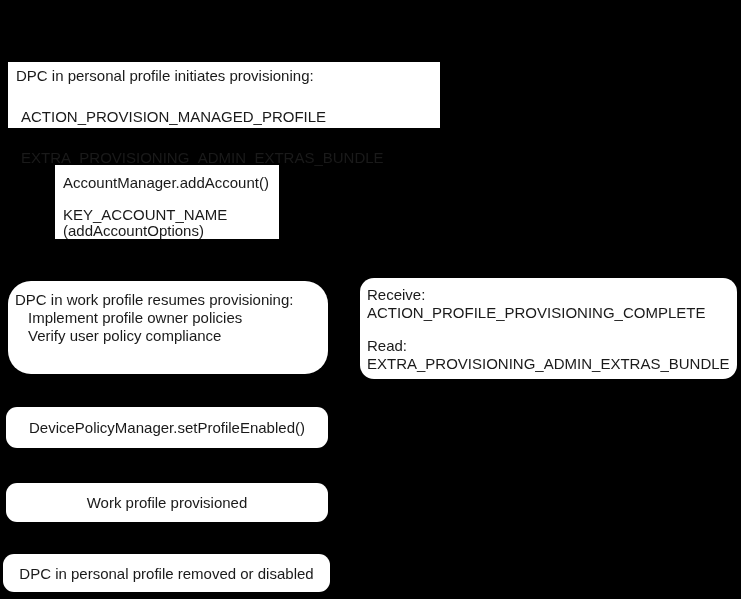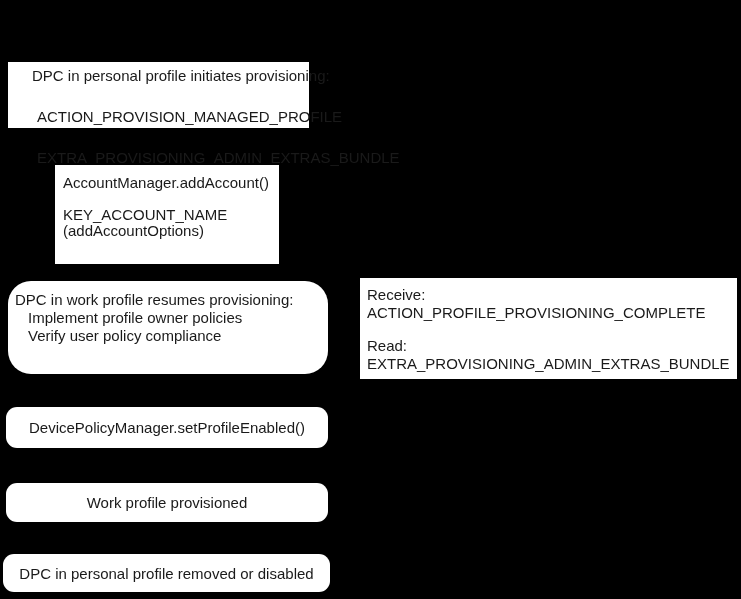--- a/index.html
+++ b/index.html
@@ -20,48 +20,49 @@
   .node {
     position: absolute;
     background: #ffffff;
     box-sizing: border-box;
     line-height: 17px;
   }
   .node .line { white-space: nowrap; }
 
   
   #box-initiate {
-    left: 8px; top: 62px; width: 301px; height: 66px;
-    padding: 5px 0 0 24px;
+    left: 8px; top: 62px; width: 432px; height: 66px;
+    padding: 5px 0 0 8px;
     line-height: 17px;
   }
   #box-initiate .const { padding-left: 5px; margin-top: 24px; }
 
   
   #box-add-account {
-    left: 55px; top: 165px; width: 224px; height: 99px;
+    left: 55px; top: 165px; width: 224px; height: 74px;
     padding: 10px 12px 0 8px;
     line-height: 16px;
   }
   #box-add-account .spacer { height: 16px; }
 
   
   #box-resume {
     left: 8px; top: 281px; width: 320px; height: 93px;
     padding: 10px 0 0 7px;
     line-height: 18px;
     border-radius: 23px;
   }
   #box-resume .step { padding-left: 13px; }
 
   
   #box-receive {
     left: 360px; top: 278px; width: 377px; height: 101px;
     padding: 8px 0 0 7px;
     line-height: 18px;
+    border-radius: 14px;
   }
   #box-receive .spacer { height: 15px; }
 
   
   .center-node {
     display: flex;
     align-items: center;
     justify-content: center;
     text-align: center;
     border-radius: 11px;

